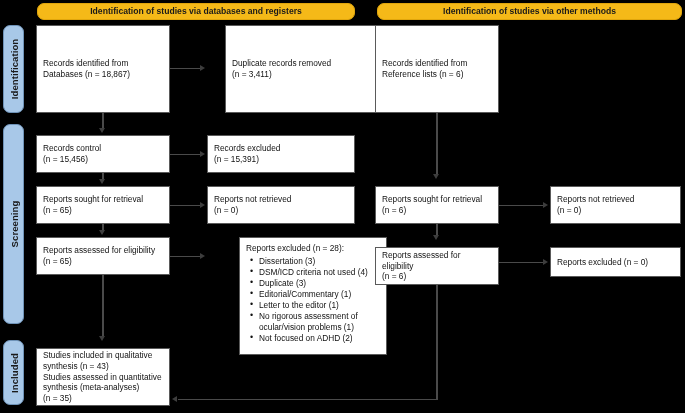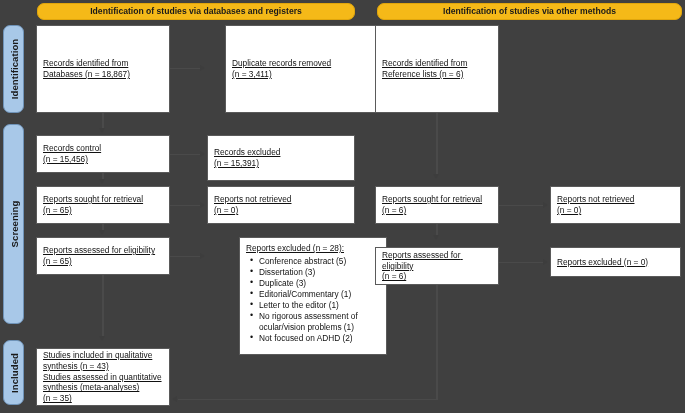--- a/index.html
+++ b/index.html
@@ -8,21 +8,21 @@
     padding: 0;
     background: #ffffff;
   }
   body {
     font-family: "Liberation Sans", sans-serif;
   }
   #diagram {
     position: relative;
     width: 685px;
     height: 413px;
-    background: #404040;
+    background: #000000;
     overflow: hidden;
   }
 
   
   .phase-pill {
     position: absolute;
     background: #a8c8e8;
     border: 1px solid #6f93b8;
     border-radius: 7px;
     box-sizing: border-box;
@@ -69,21 +69,21 @@
     display: flex;
     flex-direction: column;
     justify-content: center;
     overflow: hidden;
   }
   .node.top-align {
     justify-content: flex-start;
     padding-top: 5px;
     margin-left: 32px;
   }
-  .node .line { display: block; white-space: pre-wrap; text-decoration: underline; }
+  .node .line { display: block; white-space: pre-wrap; }
   .node .gap { height: 7px; }
 
   .node ul.excl-list {
     margin: 2px 0 0 0;
     padding-left: 12px;
     list-style: none;
   }
   .node ul.excl-list li {
     position: relative;
     line-height: 1.30;
@@ -160,21 +160,21 @@
   <div class="node" style="left:225px; top:25px; width:176px; height:88px;">
     <span class="line">Duplicate records removed</span>
     <span class="line">(n = 3,411)</span>
   </div>
 
   <div class="node" style="left:36px; top:135px; width:134px; height:38px;">
     <span class="line">Records control</span>
     <span class="line">(n = 15,456)</span>
   </div>
 
-  <div class="node" style="left:207px; top:135px; width:148px; height:46px;">
+  <div class="node" style="left:207px; top:135px; width:148px; height:38px;">
     <span class="line">Records excluded</span>
     <span class="line">(n = 15,391)</span>
   </div>
 
   <div class="node" style="left:36px; top:186px; width:134px; height:38px;">
     <span class="line">Reports sought for retrieval</span>
     <span class="line">(n = 65)</span>
   </div>
 
   <div class="node" style="left:207px; top:186px; width:148px; height:38px;">
@@ -183,22 +183,22 @@
   </div>
 
   <div class="node" style="left:36px; top:237px; width:134px; height:38px;">
     <span class="line">Reports assessed for eligibility</span>
     <span class="line">(n = 65)</span>
   </div>
 
   <div class="node top-align" style="left:207px; top:237px; width:148px; height:118px;">
     <span class="line">Reports excluded (n = 28):</span>
     <ul class="excl-list">
-      <li>Conference abstract (5)</li>
       <li>Dissertation (3)</li>
+      <li>DSM/ICD criteria not used (4)</li>
       <li>Duplicate (3)</li>
       <li>Editorial/Commentary (1)</li>
       <li>Letter to the editor (1)</li>
       <li>No rigorous assessment of ocular/vision problems (1)</li>
       <li>Not focused on ADHD (2)</li>
 
     </ul>
   </div>
 
   <div class="node" style="left:36px; top:348px; width:134px; height:58px;">

